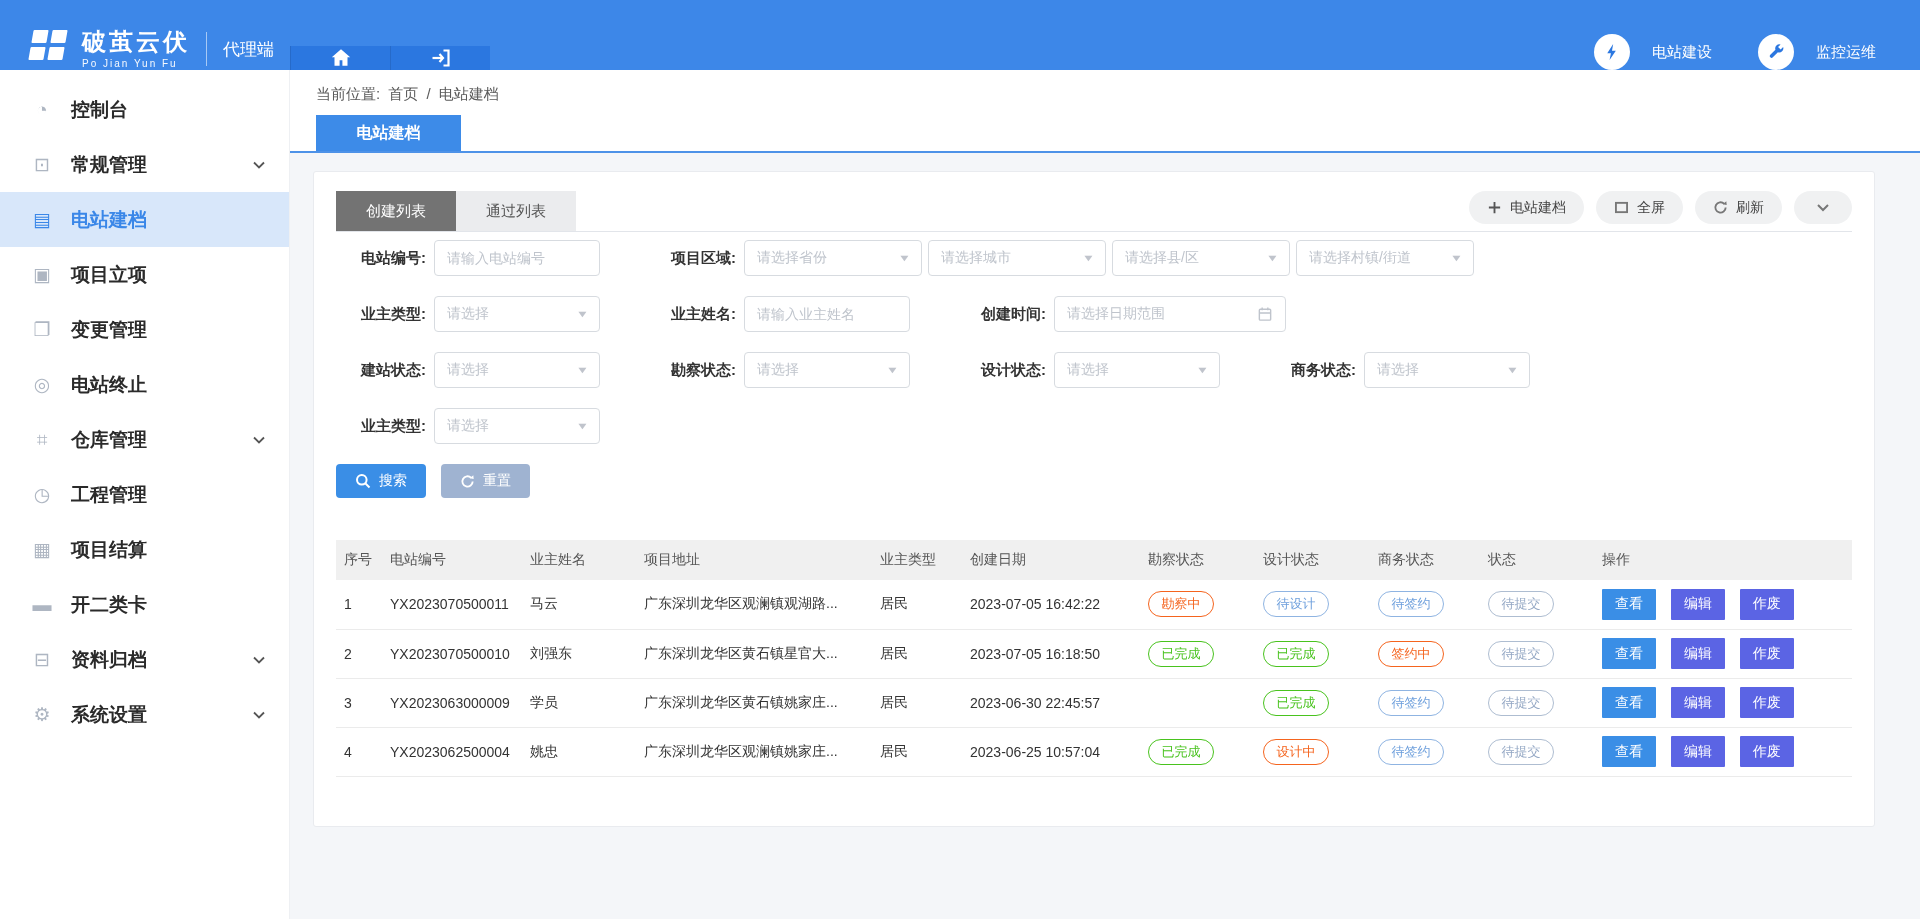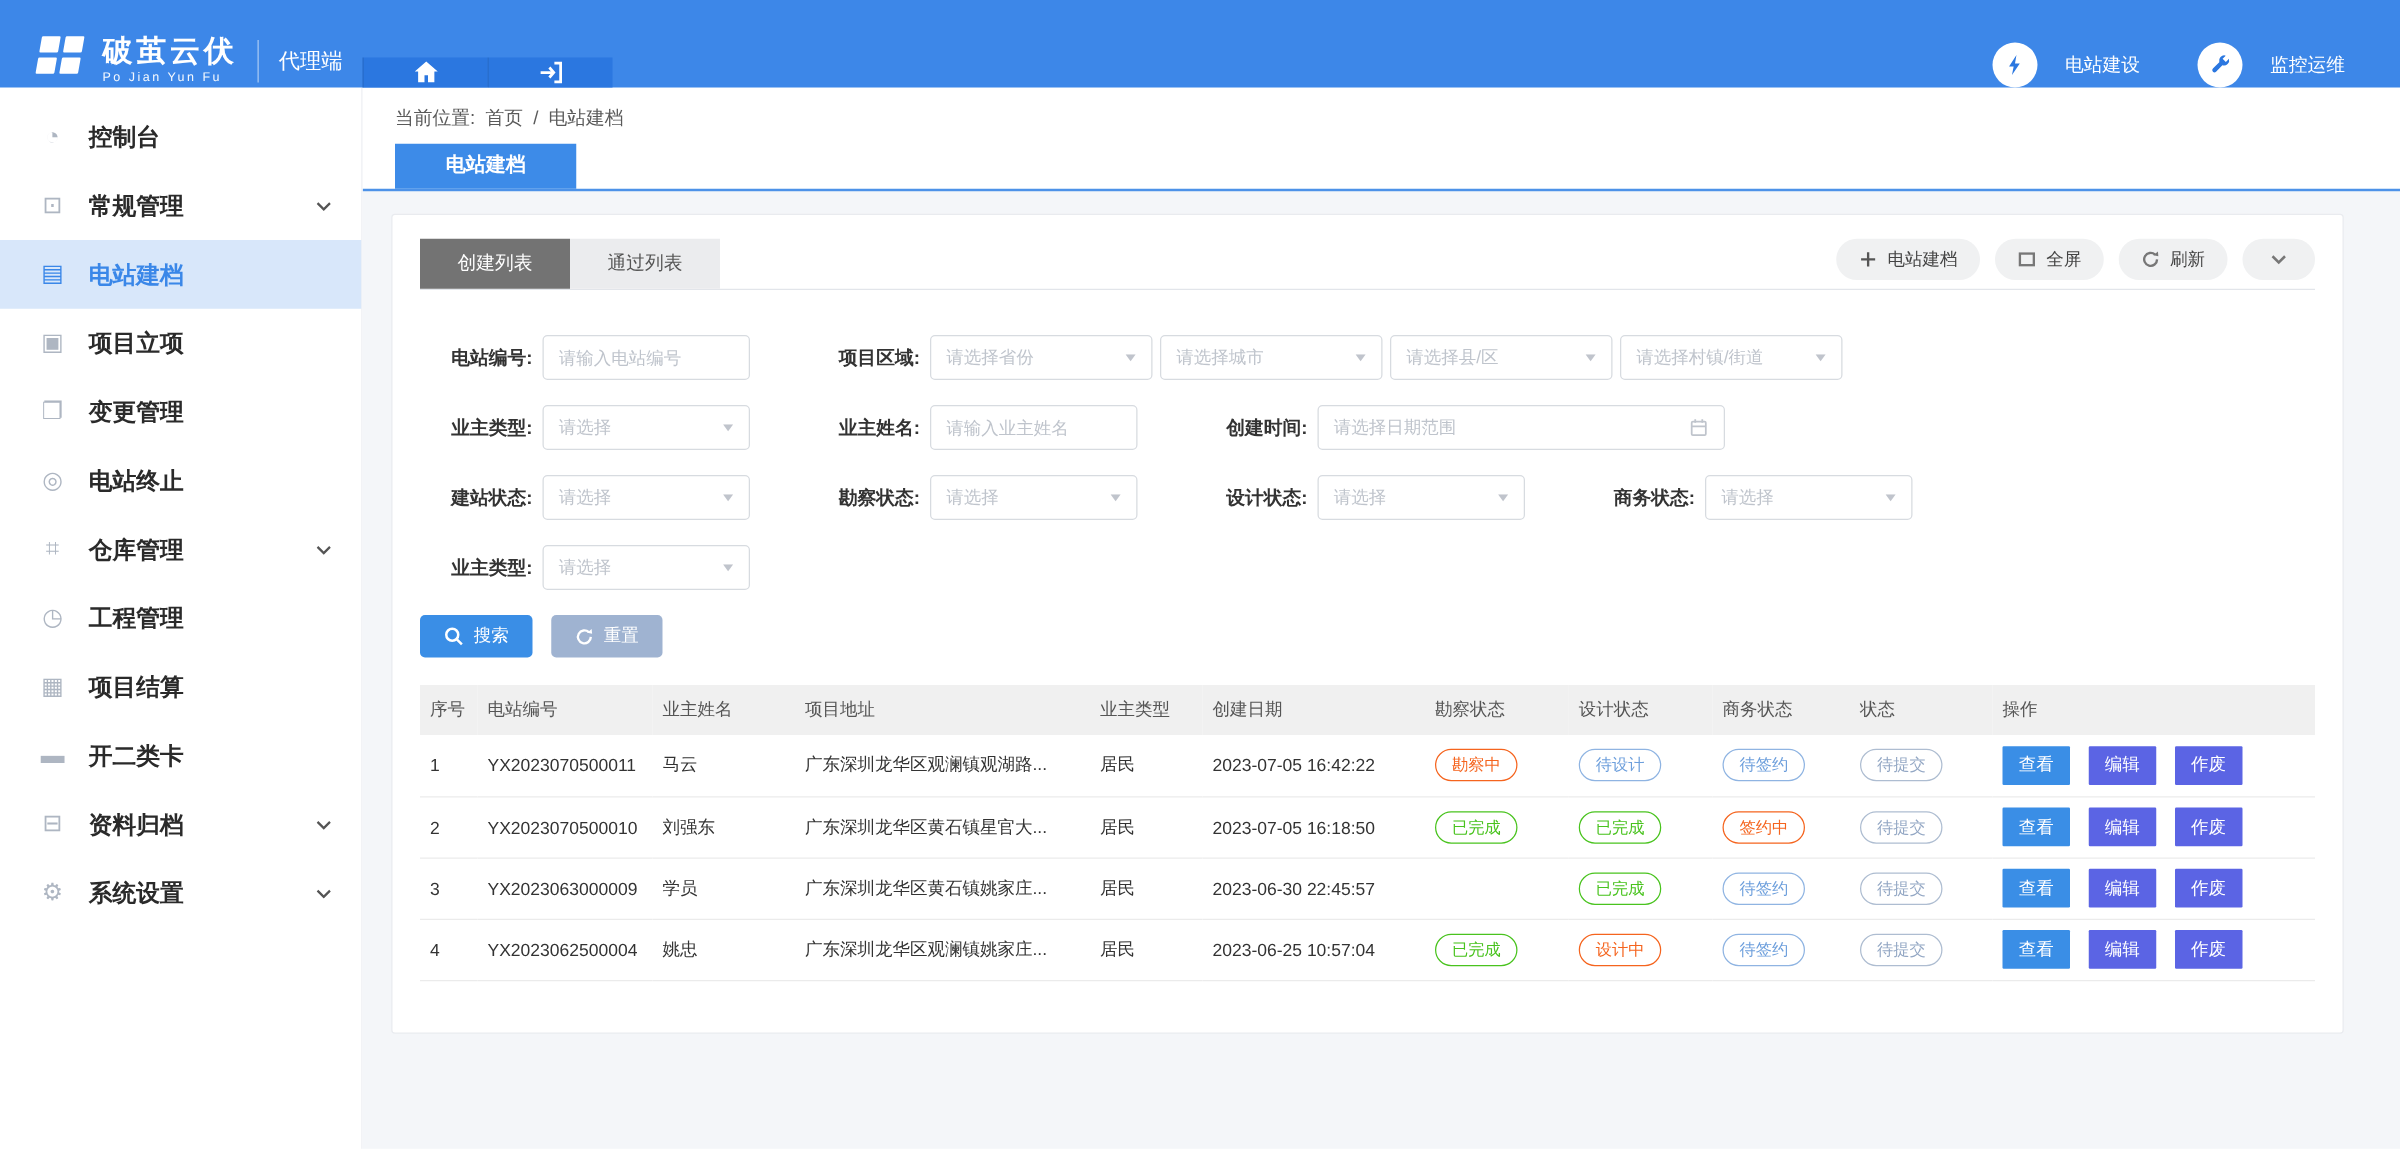--- a/index.html
+++ b/index.html
@@ -54,39 +54,39 @@
   .tabs-row { display:flex; align-items:flex-end; border-bottom:1px solid #E2E5EA; }
   .ltab { width:120px; height:40px; line-height:40px; text-align:center; font-size:15px; cursor:pointer; }
   .ltab.active { background:#737373; color:#fff; }
   .ltab.inactive { background:#EBECEE; color:#555; }
   .tools { margin-left:auto; display:flex; gap:12px; padding-bottom:7px; }
   .tool { height:33px; padding:0 18px; border-radius:17px; background:#F0F1F2; border:none;
     display:flex; align-items:center; gap:8px; font-size:14px; color:#444; cursor:pointer; }
   .tool.small { padding:0 22px; }
 
   
-  .filters { margin-top:36px; }
+  .filters { margin-top:8px; }
   .frow { display:flex; align-items:center; margin-bottom:20px; }
   .fgroup { display:flex; align-items:center; margin-right:46px; }
   .flabel { min-width:90px; text-align:right; margin-right:8px; font-size:15px; font-weight:bold; color:#333; }
   .ctrl { height:36px; border:1px solid #D7DBE0; border-radius:4px; background:#fff;
     display:flex; align-items:center; padding:0 12px; color:#BFC4CC; font-size:14px; }
   input.ctrl { display:block; color:#333; }
   input.ctrl::placeholder { color:#BFC4CC; }
   .sel { justify-content:space-between; cursor:pointer; }
   .caret { font-size:9px; color:#C0C4CC; transform:scaleX(1.5); }
-  .w166 { width:166px; } .w178 { width:178px; margin-right:6px; } .w290 { width:326px; }
+  .w166 { width:166px; } .w178 { width:178px; margin-right:6px; } .w290 { width:232px; }
   .actions { display:flex; gap:15px; margin-top:4px; }
   .btn { height:34px; padding:0 19px; border:none; border-radius:4px; color:#fff; font-size:14px;
     display:flex; align-items:center; gap:8px; cursor:pointer; }
   .btn.search { background:#3A8EE6; }
   .btn.reset  { background:#9FB3D1; }
 
   
-  .grid { width:100%; margin-top:22px; border-collapse:collapse; table-layout:fixed; }
+  .grid { width:100%; margin-top:42px; border-collapse:collapse; table-layout:fixed; }
   .grid th { background:#F0F0F0; height:40px; text-align:left; font-size:14px; color:#555;
     font-weight:normal; padding:0 8px; white-space:nowrap; }
   .grid td { height:49px; border-bottom:1px solid #EBEBEB; font-size:14px; color:#333;
     padding:0 8px; white-space:nowrap; overflow:hidden; }
   .badge { display:inline-block; min-width:66px; height:26px; line-height:24px; text-align:center;
     border-radius:13px; border:1px solid; font-size:13px; background:#fff; }
   .badge.orange { color:#F5641E; border-color:#F5641E; }
   .badge.green  { color:#49C31E; border-color:#49C31E; }
   .badge.blue   { color:#6D9FDC; border-color:#8FB4E2; }
   .badge.gray   { color:#93A7C4; border-color:#AEBDD1; }

